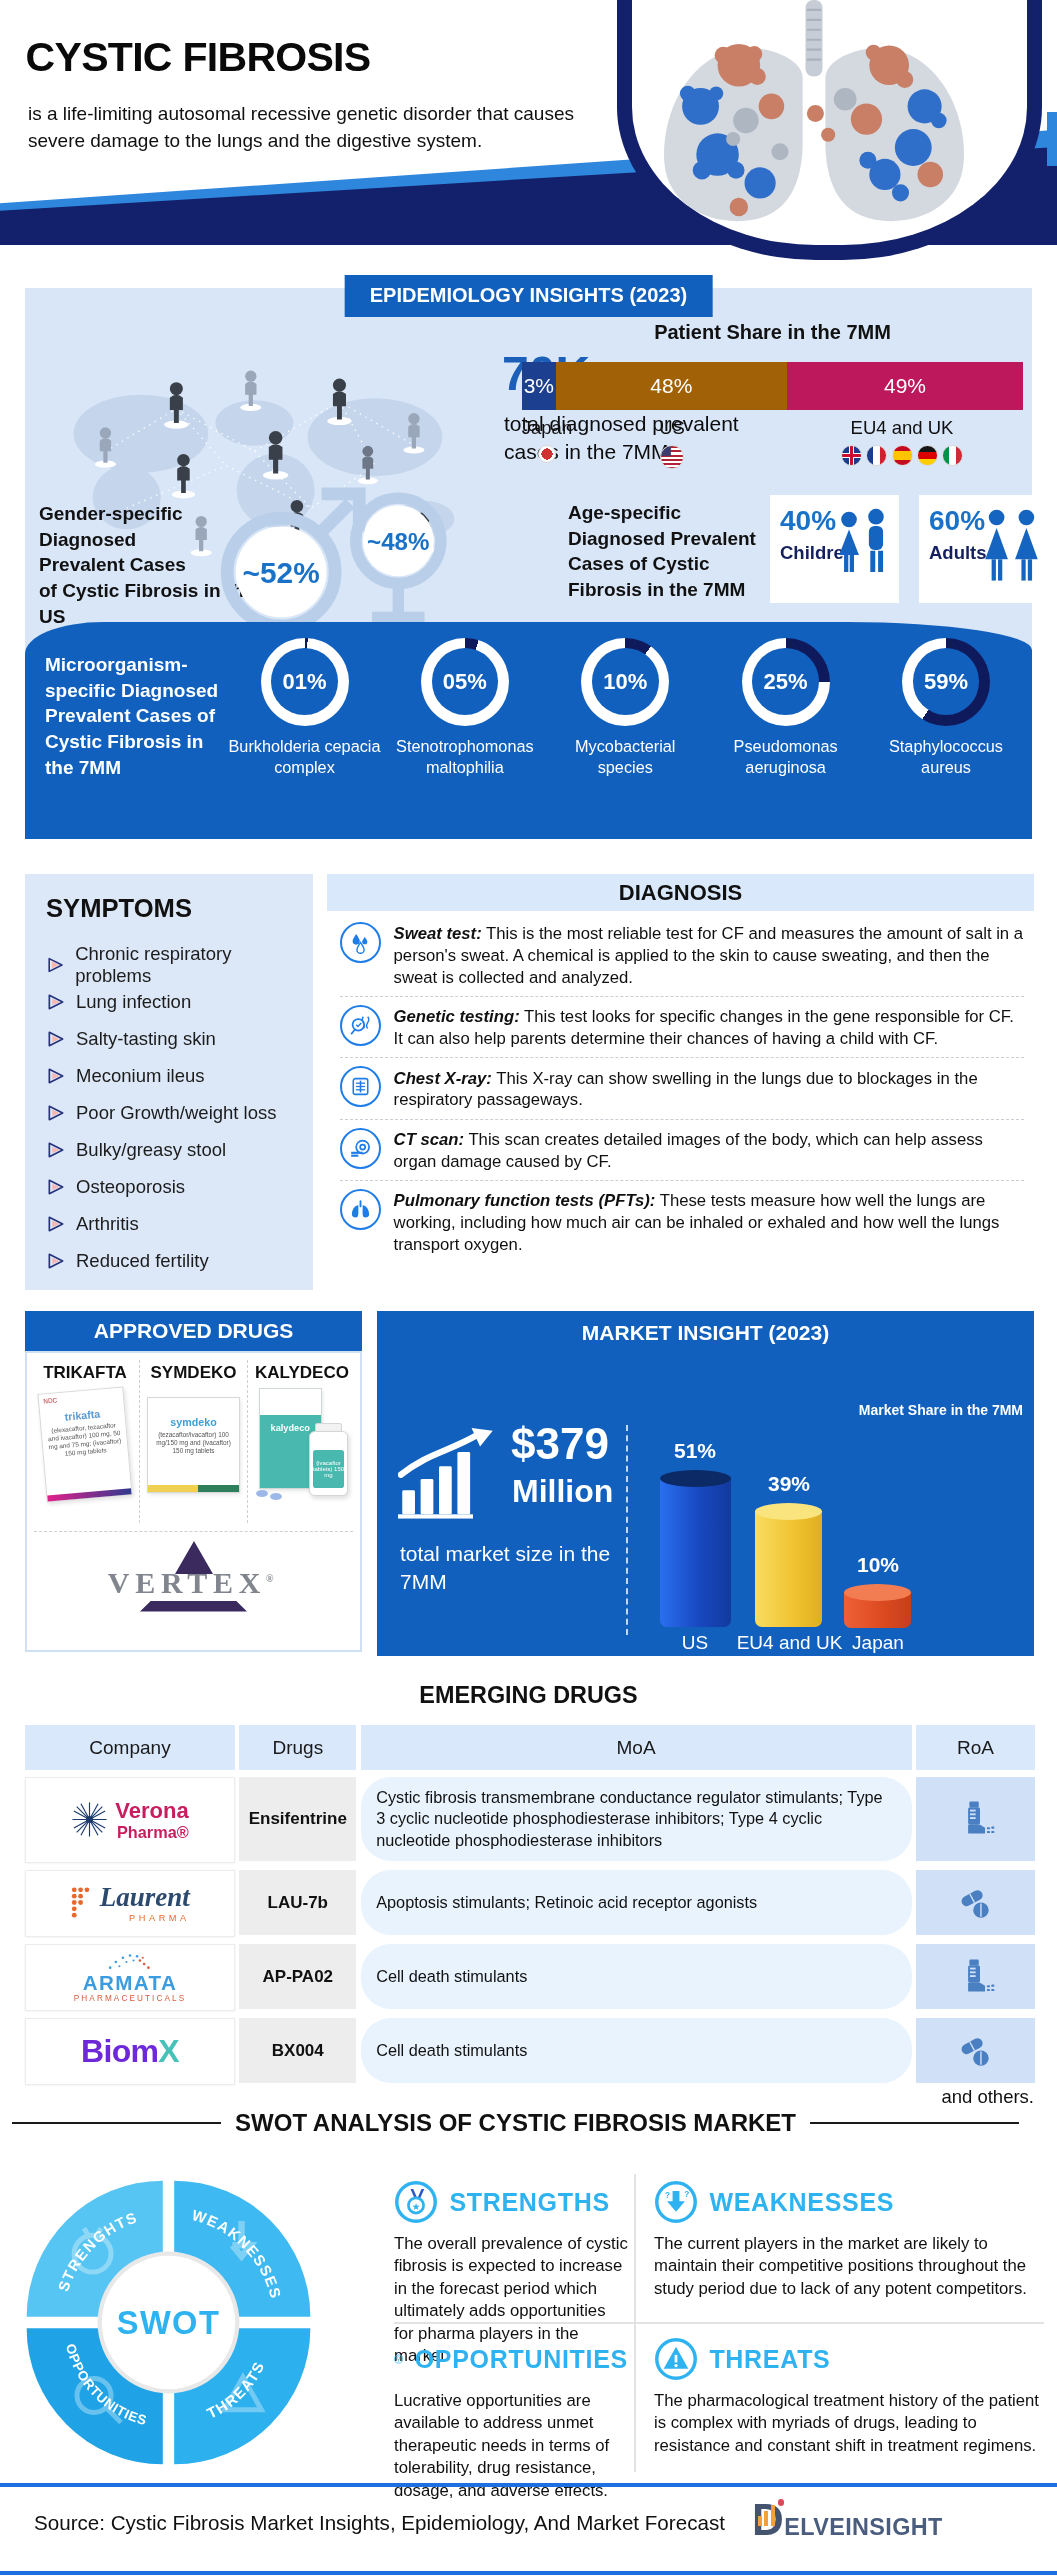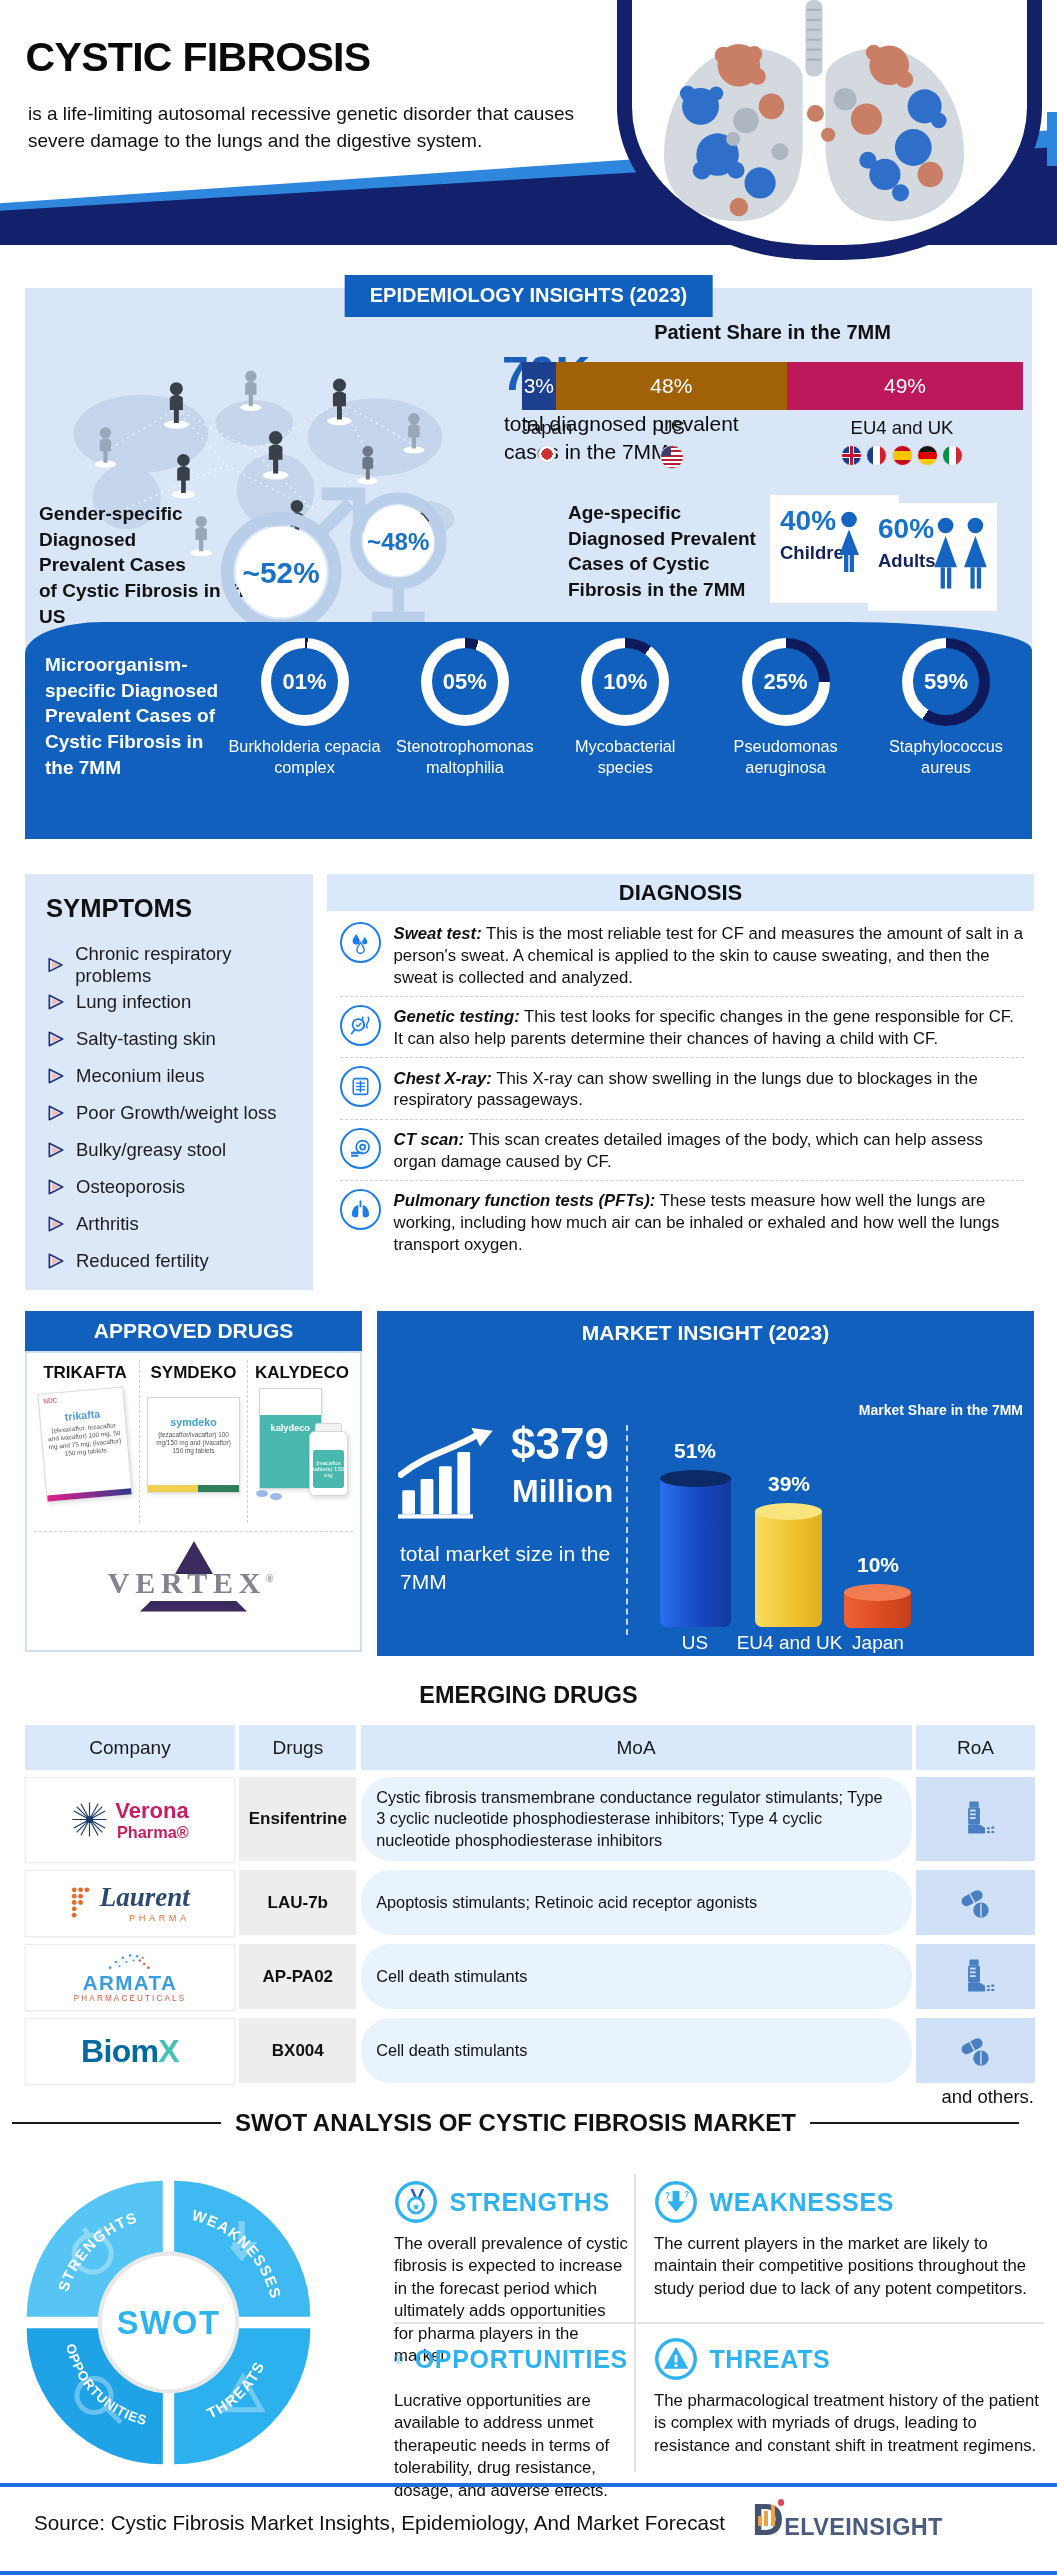--- a/index.html
+++ b/index.html
@@ -143,21 +143,21 @@
   .lg-verona .t1{color:#c81d5e;font-weight:800;font-size:22px;line-height:1;}
   .lg-verona .t2{color:#c81d5e;font-weight:700;font-size:16.3px;line-height:1;text-align:right;margin-top:2.1px;}
   .lg-laurent{display:flex;align-items:flex-start;gap:5.7px;}
   .lg-laurent .t1{font-family:"Liberation Serif","DejaVu Serif",serif;font-style:italic;font-weight:700;
       font-size:27px;color:#2c4a6e;line-height:1;}
   .lg-laurent .t2{color:#e8692e;font-size:9.2px;letter-spacing:3.6px;text-align:right;margin-top:1.4px;}
   .lg-armata{text-align:center;}
   .lg-armata .t1{color:#3b9ce0;font-weight:800;font-size:20.6px;letter-spacing:1.4px;line-height:1.05;}
   .lg-armata .t2{color:#d85c3a;font-size:8.2px;letter-spacing:2.1px;}
   .lg-biomx{font-weight:800;font-size:32px;letter-spacing:-0.7px;}
-  .lg-biomx .b1{color:#0369a1;}
+  .lg-biomx .b1{color:#6d28d9;}
   .lg-biomx .b2{color:#46c2b9;}
 
   
   .sw-titlerow{left:12px;top:2109px;width:1007px;display:flex;align-items:center;gap:14px;position:absolute;}
   .sw-rule{flex:1;height:2.8px;background:#1a1a1a;}
   .sw-title{font-size:24px;font-weight:800;white-space:nowrap;}
   .sw-wheel{left:15.6px;top:2170px;}
   .sw-block{position:absolute;}
   .sw-head{display:flex;align-items:center;gap:11.4px;}
   .sw-head .h{color:#2fb3f0;font-size:25px;font-weight:800;letter-spacing:0.7px;}
@@ -371,21 +371,21 @@
         <circle cx="24" cy="16" r="11"></circle>
           <path d="M10 66 L24 30 L38 66 Z"></path>
           <rect x="17" y="66" width="6" height="24"></rect>
           <rect x="25" y="66" width="6" height="24"></rect>
         <circle cx="62" cy="12" r="11"></circle>
           <rect x="52" y="25" width="20" height="34" rx="8"></rect>
           <rect x="54" y="60" width="7" height="30"></rect>
           <rect x="65" y="60" width="7" height="30"></rect>
       </svg>
     </div>
-    <div class="abs age-card" style="left:843px;margin-top:8px;">
+    <div class="abs age-card" style="left:894px;">
       <div class="pct">60%</div>
       <div class="who">Adults</div>
       <svg width="61" height="87" viewBox="0 0 86 122" fill="#1565c0">
         <circle cx="22" cy="13" r="11"></circle>
           <path d="M6 72 L22 28 L38 72 Z"></path>
           <rect x="15" y="72" width="6" height="30"></rect>
           <rect x="24" y="72" width="6" height="30"></rect>
         <circle cx="64" cy="13" r="11"></circle>
           <path d="M48 72 L64 28 L80 72 Z"></path>
           <rect x="57" y="72" width="6" height="30"></rect>

